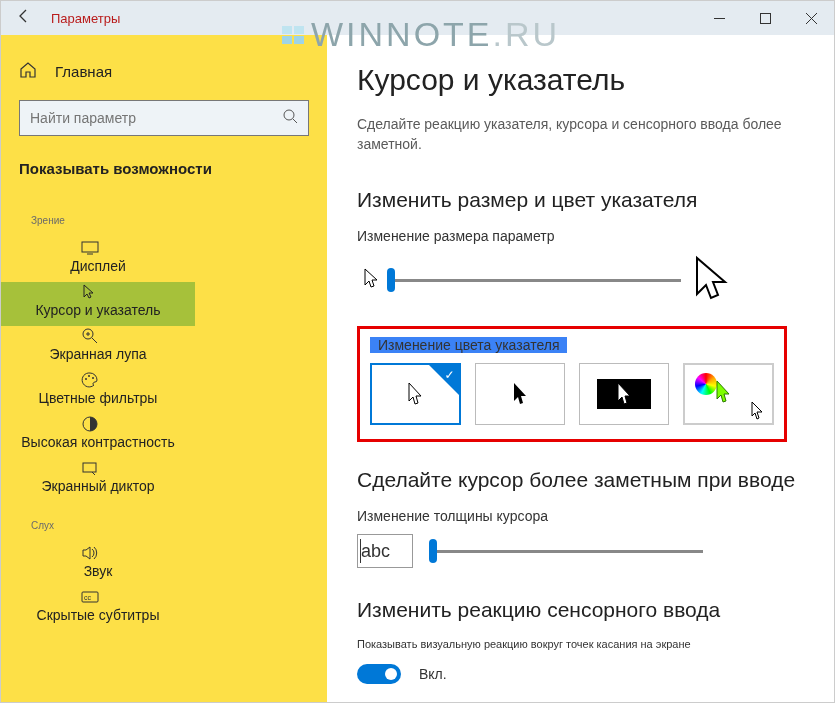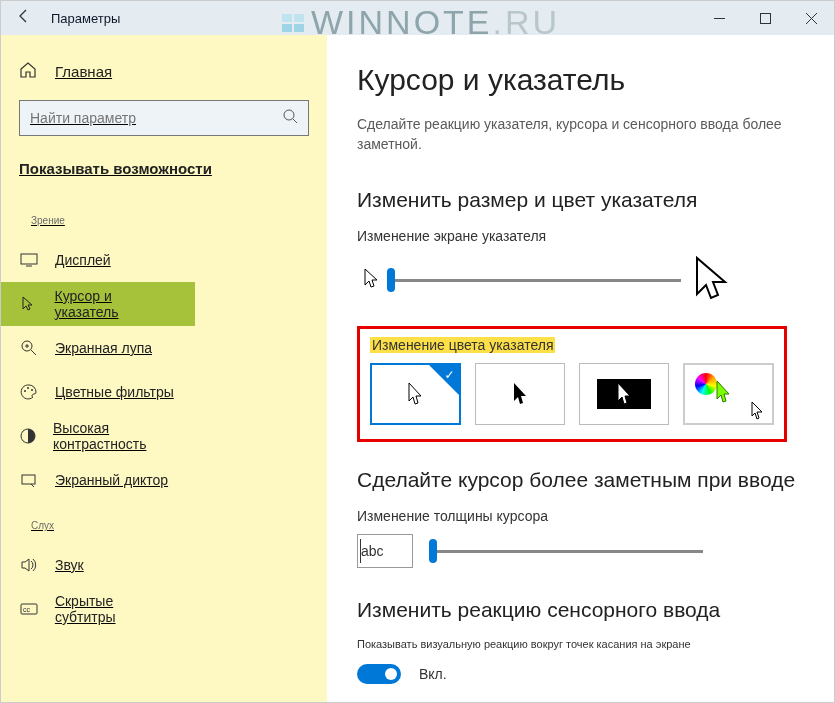--- a/index.html
+++ b/index.html
@@ -1,78 +1,78 @@
 <!DOCTYPE html>
 <html><head>
 <meta charset="utf-8">
 <style>
   * { box-sizing: border-box; margin: 0; padding: 0; font-family: "Segoe UI", Arial, sans-serif; }
   body { width: 835px; height: 703px; background: #fff; position: relative; overflow: hidden; border: 1px solid #ccc; }
 
   
   .titlebar { height: 34px; display: flex; align-items: center; background: #e4ebf1; }
   .titlebar .back { width: 46px; text-align: center; font-size: 16px; color: #333; }
-  .titlebar .title { flex: 0 0 auto; font-size: 13px; color: #0f172a; padding-left: 4px; }
+  .titlebar .title { flex: 0 0 auto; font-size: 13px; color: #b91c1c; padding-left: 4px; }
   .titlebar .spacer { flex: 1; }
   .winbtn { width: 46px; height: 34px; display: flex; align-items: center; justify-content: center; }
   .winbtn svg { width: 11px; height: 11px; }
 
   
-  .watermark { position: absolute; top: 2px; left: 280px; font-size: 34px; letter-spacing: 3px; color: #8da5ab; font-family: Georgia, serif; display: flex; align-items: center; text-align: center; }
+  .watermark { position: absolute; top: 14px; left: 280px; font-size: 34px; letter-spacing: 3px; color: #8da5ab; font-family: Georgia, serif; display: flex; align-items: center; text-align: center; }
   .watermark .wm-ru { color: #b9c7cb; }
   .watermark .wm-flag { width: 24px; height: 24px; margin-right: 6px; display: inline-block; }
   .wm-flag .b1 { fill: #bfe4f0; }
   .wm-flag .b2 { fill: #9fd4e6; }
 
   
   .content { display: flex; height: calc(100% - 34px); }
-  .sidebar { width: 326px; background: #fef9c3; padding-top: 20px; text-decoration: underline; }
+  .sidebar { width: 326px; background: #fde047; padding-top: 20px; }
   .main { flex: 1; padding: 28px 30px 10px 30px; overflow: hidden; }
 
   
   .home-row { display: flex; align-items: center; padding: 6px 18px 18px 18px; font-size: 15px; color: #222; }
   .home-row .icon { width: 20px; margin-right: 16px; }
   .search { margin: 0 18px 24px 18px; height: 36px; border: 1px solid #777; background: #eef3f7; display: flex; align-items: center; padding: 0 10px; gap: 32px; }
   .search input { flex: 1; border: none; background: transparent; font-size: 14px; color: #666; outline: none; }
   .search .sicon { color: #555; }
   .category { padding: 0 18px 20px 18px; font-size: 15px; font-weight: 600; color: #222; }
   .group-label { padding: 18px 18px 12px 30px; font-size: 10px; color: #6a6a6a; }
-  .nav-item { display: flex; align-items: center; height: 44px; padding: 0 18px; font-size: 14px; color: #222; width: 194px; }
+  .nav-item { display: flex; align-items: center; height: 44px; padding: 0 18px; font-size: 14px; color: #222; width: 194px; flex-direction: column; }
   .nav-item .nicon { width: 20px; height: 20px; margin-right: 16px; display: flex; align-items: center; justify-content: center; }
   .nav-item.selected { background: #a6c13a; }
   .nav-item.selected::before { content:""; }
 
   
   h1.page-title { font-size: 30px; font-weight: 400; color: #222; margin-bottom: 18px; }
   .desc { font-size: 14px; color: #5a5a5a; line-height: 1.4; margin-bottom: 34px; max-width: 430px; }
   h2.section { font-size: 21px; font-weight: 400; color: #222; margin-bottom: 16px; }
   .sublabel { font-size: 14px; color: #333; margin-bottom: 10px; }
 
   
   .slider-row { display: flex; align-items: center; margin-bottom: 20px; }
   .slider-row .small-cursor { width: 28px; text-align: center; }
   .track { flex: 0 0 290px; height: 3px; background: #888; position: relative; margin: 0 6px; }
   .track .thumb { position: absolute; left: 0; top: 50%; width: 8px; height: 24px; background: #0078d7; border-radius: 4px; transform: translate(-50%, -50%); }
   .big-cursor { margin-left: 4px; }
 
   
   .color-wrap { border: 3px solid #e60000; padding: 8px 10px 14px 10px; margin-bottom: 26px; width: 430px; }
-  .color-wrap .sublabel span { background: #fde047; padding: 0 2px; }
+  .color-wrap .sublabel span { background: #3b82f6; padding: 0 8px; }
   .tiles { display: flex; gap: 14px; margin-top: 10px; }
   .tile { width: 92px; height: 62px; border: 1px solid #bbb; display: flex; align-items: center; justify-content: center; position: relative; background: #fff; }
   .tile.selected { border: 2px solid #0078d7; }
   .tile.selected .corner { position: absolute; top: 0; right: 0; width: 0; height: 0; border-left: 30px solid transparent; border-top: 30px solid #0078d7; }
   .tile.selected .check { position: absolute; top: 3px; right: 4px; color: #fff; font-size: 12px; }
   .tile .black-rect { width: 54px; height: 30px; background: #000; display:flex; align-items:flex-end; justify-content:center; padding-bottom:0; }
   .tile .cursor-ext { position:absolute; bottom:2px; right:6px;}
   .colorwheel { width: 22px; height: 22px; border-radius: 50%; background: conic-gradient(red, orange, yellow, lime, cyan, blue, magenta, red); position:absolute; left:10px; top:8px;}
 
   
   .thickness-row { display: flex; align-items: center; margin-bottom: 30px; }
-  .abc-box { width: 56px; height: 34px; border: 1px solid #999; display: flex; align-items: center; padding-left: 3px; font-size: 14px; color: #333; position: relative;}
+  .abc-box { width: 56px; height: 34px; border: 1px solid #999; display: flex; align-items: center; padding-left: 3px; font-size: 18px; color: #333; position: relative;}
   .abc-box::before { content:""; position:absolute; left:2px; top:4px; bottom:4px; width:1px; background:#333;}
   .th-track { flex: 0 0 270px; height: 3px; background: #888; position: relative; margin-left: 20px; }
   .th-track .thumb { position: absolute; left: 0; top: 50%; width: 8px; height: 24px; background: #0078d7; border-radius: 4px; transform: translate(-50%, -50%); }
 
   
   .touch-label { font-size:11px; color:#333; margin-bottom:14px; }
   .toggle-row { display:flex; align-items:center; gap:18px; }
   .toggle { width:44px; height:20px; border-radius:10px; background:#0078d7; position:relative; }
   .toggle .knob { width:12px; height:12px; border-radius:50%; background:#fff; position:absolute; right:4px; top:4px; }
   .toggle-text { font-size:14px; color:#333;}
@@ -221,21 +221,21 @@
         </span>
       <span>Скрытые субтитры</span>
     </div>
   </div>
 
   <div class="main">
     <h1 class="page-title">Курсор и указатель</h1>
     <p class="desc">Сделайте реакцию указателя, курсора и сенсорного ввода более заметной.</p>
 
     <h2 class="section">Изменить размер и цвет указателя</h2>
-    <div class="sublabel">Изменение экране указателя</div>
+    <div class="sublabel">Изменение размера параметр</div>
     <div class="slider-row">
       <span class="small-cursor">
         <svg width="18" height="22" viewBox="0 0 18 22">
             <path d="M3 2 L3 18 L7 14 L9 20 L12 19 L10 13 L15 13 Z" fill="#fff" stroke="#000"></path>
           </svg>
       </span>
       <div class="track">
           <div class="thumb"></div>
         </div>
       <span class="big-cursor">

